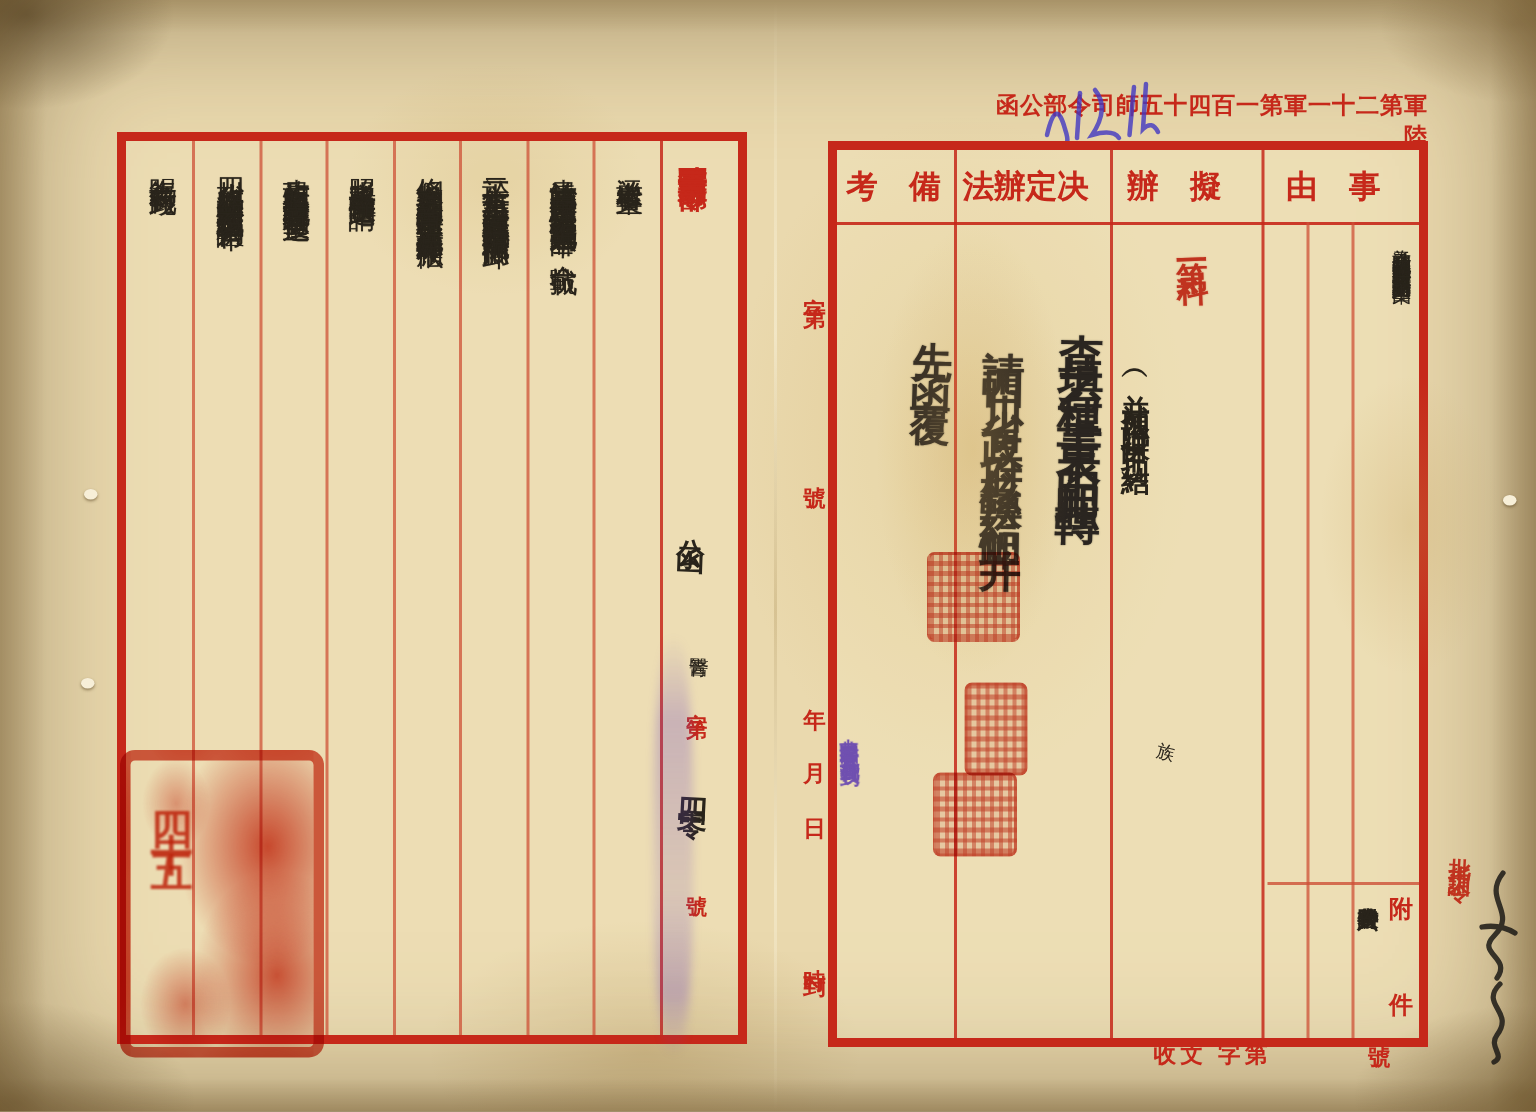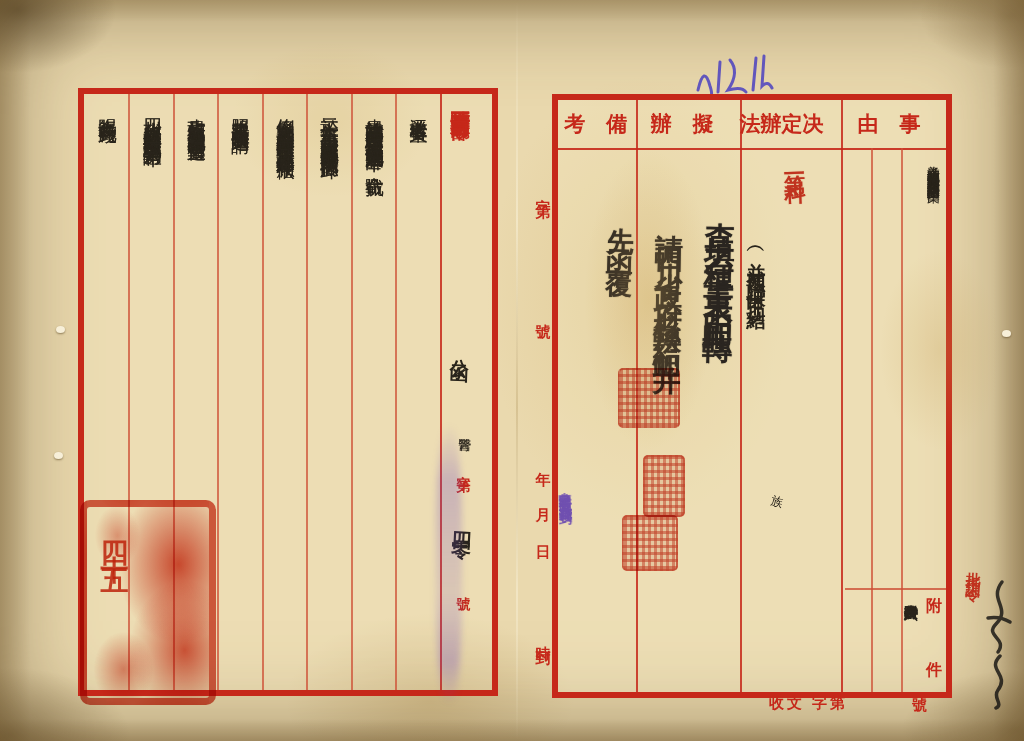--- a/index.html
+++ b/index.html
@@ -65,36 +65,37 @@
 </head>
 <body>
 
 <div id="scan">
 
   <div class="crease-v"></div>
   <div class="hole" style="left:56px;top:326px;"></div>
   <div class="hole" style="left:54px;top:452px;"></div>
   <div class="hole" style="left:1002px;top:330px;"></div>
 
+  <div class="abs red" style="left:650px;top:60px;width:302px;text-align:right;font-size:15.5px;font-weight:bold;letter-spacing:.5px;">函公部令司師五十四百一第軍一十二第軍陸</div>
 
   <svg class="abs" style="left:690px;top:46px;" width="88" height="58" viewBox="0 0 88 58">
     <g fill="none" stroke="#4238c2" stroke-width="3" opacity=".8" stroke-linecap="round">
       <path d="M8,44 Q14,18 20,40 Q24,52 18,50"></path>
       <path d="M30,16 L28,46"></path>
       <path d="M40,14 Q50,26 38,44 Q52,40 56,46"></path>
       <path d="M66,12 L63,44"></path>
       <path d="M74,10 L72,40 Q78,34 82,42"></path>
     </g>
   </svg>
 
   <div id="form-page">
     <div class="fp-header">
       <div class="fph" style="width:78px;">考　備</div>
+      <div class="fph" style="width:104px;">法辦定决</div>
       <div class="fph" style="width:101px;">辦　擬</div>
-      <div class="fph" style="width:104px;">法辦定决</div>
       <div class="fph" style="width:118px;">由　事</div>
     </div>
 
     <div class="rule-v" style="left:78px;top:0;height:592px;"></div>
     <div class="rule-v" style="left:182px;top:0;height:592px;"></div>
     <div class="rule-v" style="left:283px;top:0;height:592px;"></div>
     <div class="rule-vt" style="left:313px;top:48px;height:544px;"></div>
     <div class="rule-vt" style="left:343px;top:48px;height:544px;"></div>
     <div class="rule-h" style="left:287px;top:488px;width:101px;"></div>
 

